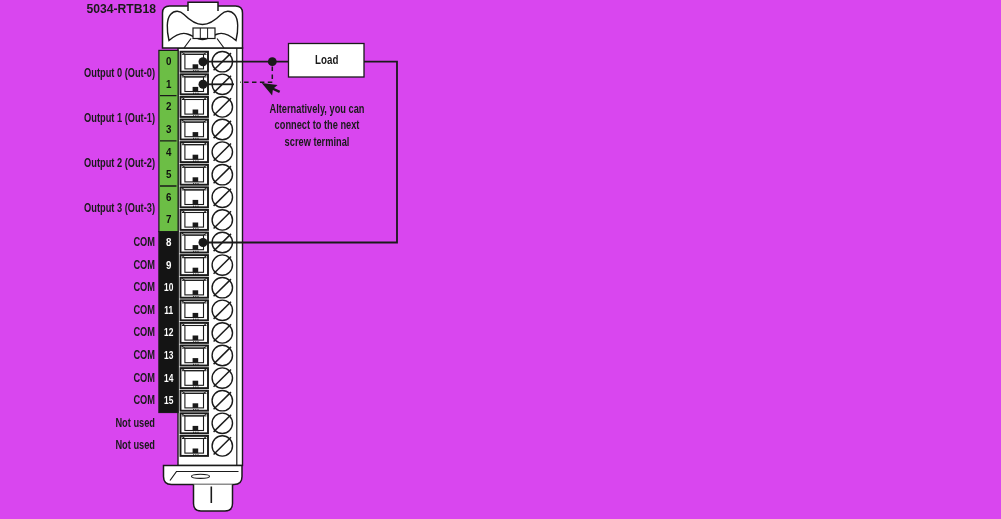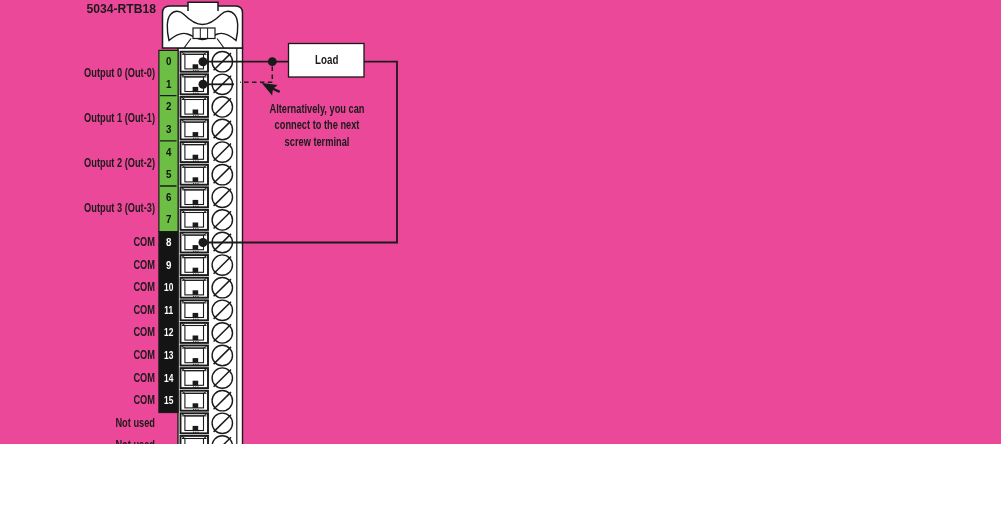--- a/index.html
+++ b/index.html
@@ -1,16 +1,16 @@
 <!DOCTYPE html>
 <html><head>
 <meta charset="utf-8">
 <style>
   html,body{margin:0;padding:0;background:#fff;}
-  #stage{position:relative;width:1001px;height:444px;background:#ec4899;overflow:hidden;
+  #stage{position:relative;width:1001px;height:519px;background:#d946ef;overflow:hidden;
          font-family:"Liberation Sans",sans-serif;color:var(--ink);}
   #art{position:absolute;left:0;top:0;}
   .txt{position:absolute;white-space:nowrap;}
   .title{left:0;top:2px;width:156px;height:14px;line-height:14px;text-align:right;
          font-size:13.5px;font-weight:700;transform:scaleX(.9);transform-origin:100% 50%;}
   .lbl{left:0;width:155px;height:15px;line-height:15px;text-align:right;
        font-size:12.5px;font-weight:700;transform:scaleX(.74);transform-origin:100% 50%;}
   .tnum{left:158.5px;width:19.5px;height:13px;line-height:13px;text-align:center;
         font-size:11.5px;font-weight:700;color:#101010;transform:scaleX(.85);transform-origin:50% 50%;}
   .tnum-w{color:#ffffff;}

